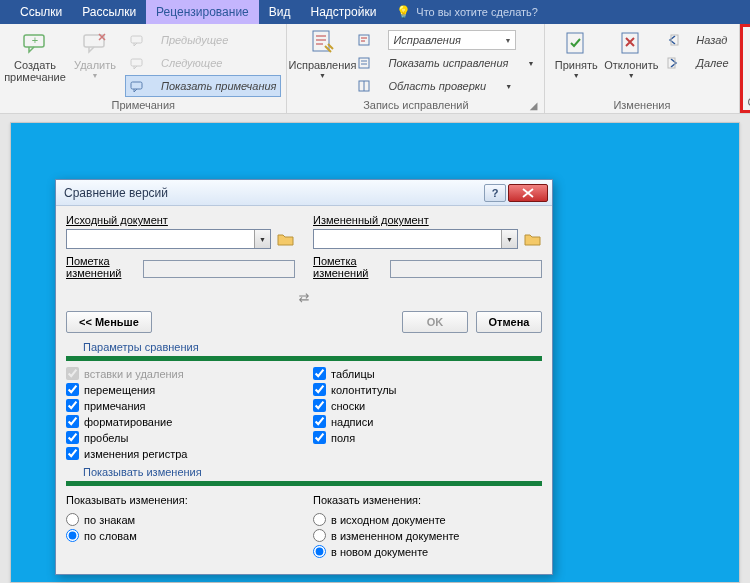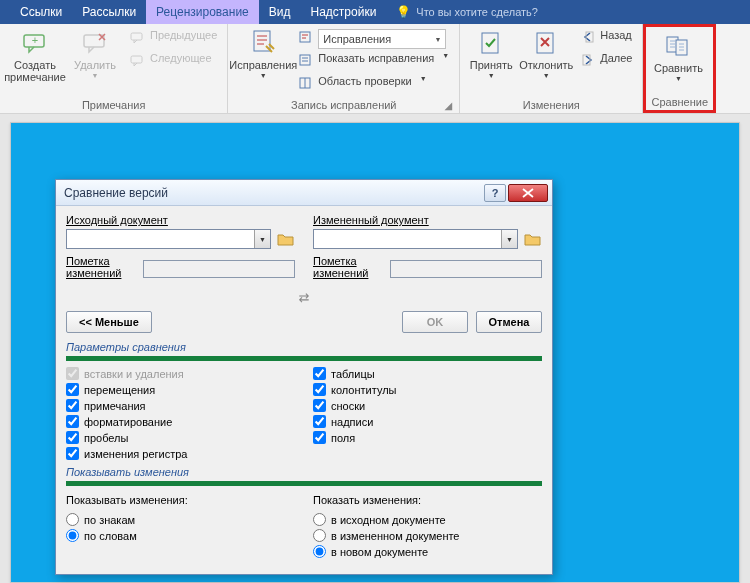--- a/index.html
+++ b/index.html
@@ -17,21 +17,21 @@
 .group { display: flex; flex-direction: column; border-right: 1px solid #d4d4d4; padding: 3px 5px 1px; }
 .group-body { flex: 1; display: flex; align-items: flex-start; }
 .group-label { text-align: center; color: #666; font-size: 11px; padding-bottom: 1px; position: relative; }
 .group-label .launcher { position: absolute; right: 2px; bottom: 1px; font-size: 10px; color: #888; }
 .big-btn { display: flex; flex-direction: column; align-items: center; justify-content: flex-start; width: 60px; padding: 2px; color: #444; text-align: center; line-height: 1.1; cursor: pointer; }
 .big-btn.disabled { color: #aaa; }
 .big-btn .ic { width: 28px; height: 28px; margin-bottom: 2px; display: flex; align-items: center; justify-content: center; }
 .big-btn .lbl { font-size: 11px; }
 .big-btn .arrow-dn { font-size: 7px; margin-top: 1px; }
 .stack { display: flex; flex-direction: column; gap: 1px; padding-top: 2px; }
-.small-btn { display: flex; height: 22px; padding: 0 5px; color: #444; cursor: pointer; white-space: nowrap; gap: 4px; }
+.small-btn { display: flex; align-items: center; height: 22px; padding: 0 5px; color: #444; cursor: pointer; white-space: nowrap; gap: 15px; font-style: italic; }
 .small-btn.disabled { color: #bbb; }
 .small-btn.toggled { background: #cde0f7; border: 1px solid #7aa5d6; padding: 0 4px; }
 .small-btn .ic { width: 16px; height: 16px; display: flex; align-items: center; justify-content: center; }
 .dd { border: 1px solid #c0c0c0; background: #fff; height: 20px; display: flex; align-items: center; padding: 0 4px; width: 128px; justify-content: space-between; }
 .dd .arrow-dn { font-size: 7px; color: #555; }
 
 .compare-highlight { border: 3px solid #e02020; }
 
 
 .doc-area { background: #e6e6e6; height: calc(583px - 114px); padding: 8px 10px 0 10px; position: relative; }
@@ -56,21 +56,21 @@
 .mark-row { display: flex; align-items: center; gap: 6px; }
 .mark-row input { flex: 1; height: 18px; border: 1px solid #8a98ac; padding: 0 4px; font-size: 11px; }
 
 .swap { text-align: center; color: #888; font-size: 13px; margin: 8px 0 6px; }
 
 .btn-row { display: flex; align-items: center; gap: 8px; margin: 4px 0 8px; }
 .btn { height: 22px; border: 1px solid #8a98ac; background: linear-gradient(#fdfdfd,#e9e9e9); padding: 0 12px; border-radius: 2px; display: inline-flex; align-items: center; justify-content: center; cursor: pointer; font-weight: bold; }
 .btn.disabled { color: #9a9a9a; }
 .btn-row .spacer { flex: 1; }
 
-.section-title { color: #2b579a; margin: 4px 0 3px; font-style: italic; }
+.section-title { color: #2b579a; margin: 4px 17px 3px; }
 .section { border-top: 5px solid #15803d; padding-top: 6px; margin-bottom: 6px; }
 .opt-grid { display: flex; gap: 18px; }
 .opt-col { flex: 1; display: flex; flex-direction: column; gap: 3px; }
 .chk, .rdo { display: flex; align-items: center; gap: 5px; color: #000; }
 .chk input, .rdo input { width: 13px; height: 13px; }
 .chk.disabled { color: #9a9a9a; }
 
 .sub-title { margin: 2px 0 4px; color: #000; }
 
 
@@ -127,20 +127,29 @@
           <span>Предыдущее</span>
         </div>
         <div class="small-btn disabled">
           <span class="ic">
               <svg width="16" height="14">
                 <rect x="1" y="3" width="11" height="7" rx="1.5" fill="none" stroke="#cccccc"></rect>
                 <path d="M4 10 L4 13 L7 10" fill="none" stroke="#cccccc"></path>
               </svg>
             </span>
           <span>Следующее</span>
+        </div>
+        <div class="small-btn toggled">
+          <span class="ic">
+              <svg width="16" height="14">
+                <rect x="1" y="3" width="11" height="7" rx="1.5" fill="none" stroke="#5a7fb0"></rect>
+                <path d="M4 10 L4 13 L7 10" fill="none" stroke="#5a7fb0"></path>
+              </svg>
+            </span>
+          <span>Показать примечания</span>
         </div>
       </div>
     </div>
     <div class="group-label">Примечания</div>
   </div>
 
   <div class="group">
     <div class="group-body">
       <div class="big-btn">
         <span class="ic">

